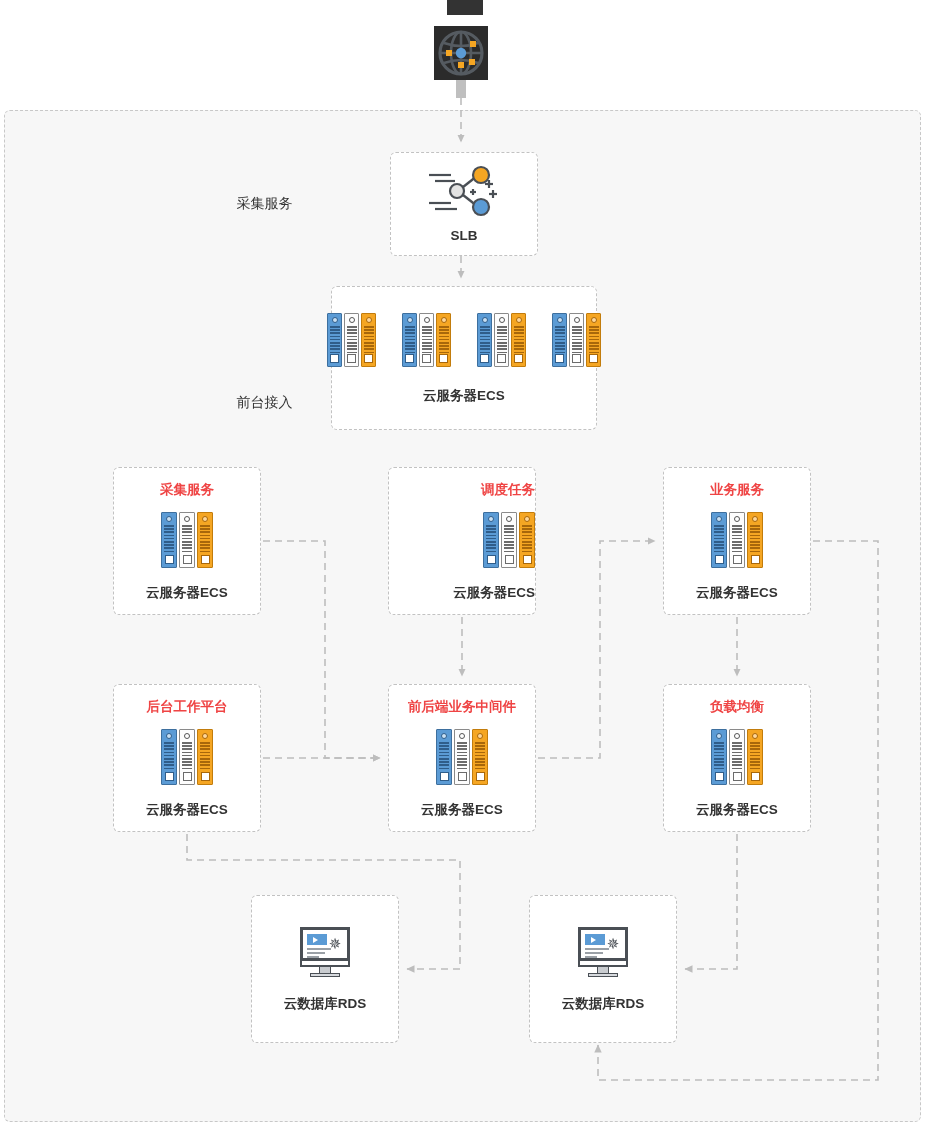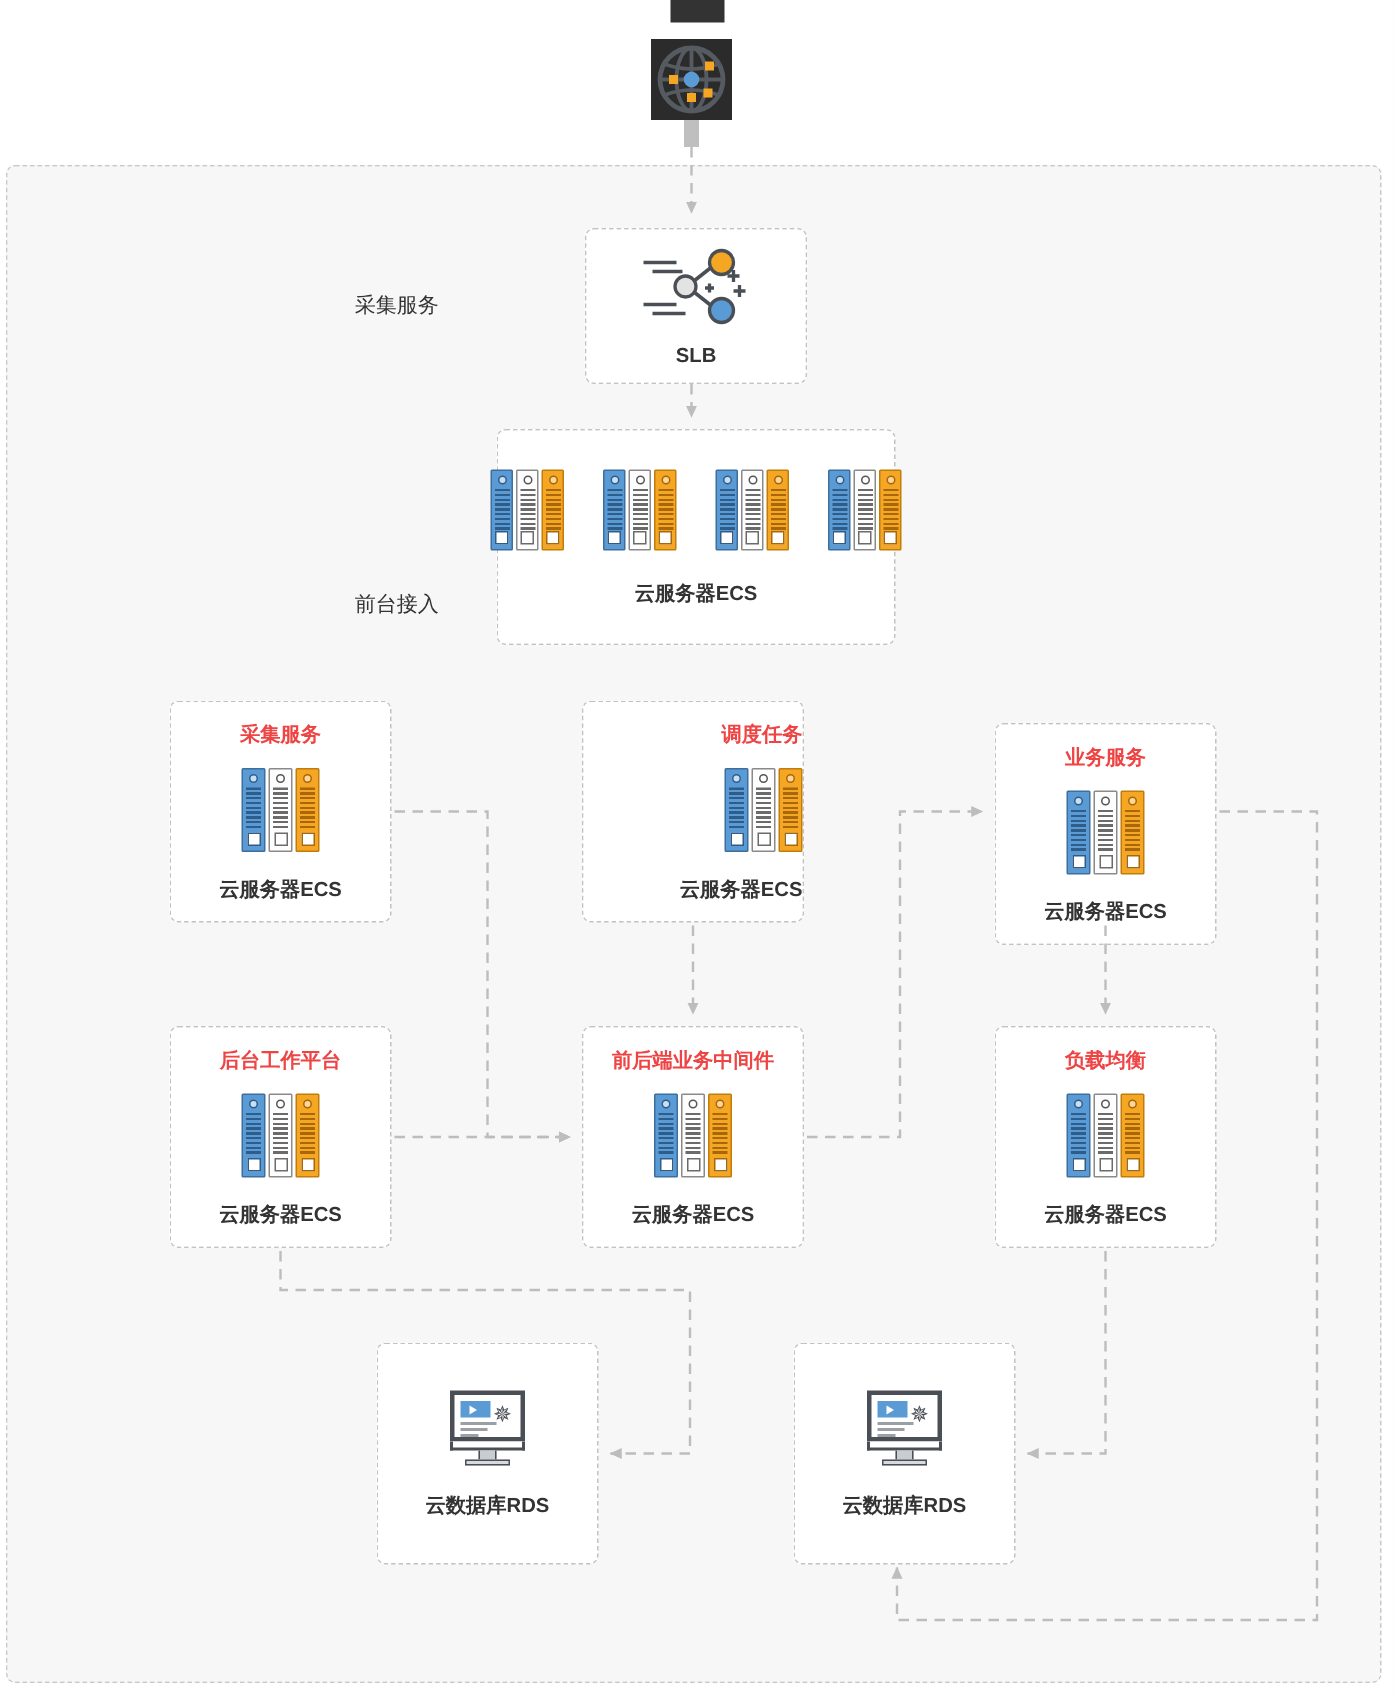--- a/index.html
+++ b/index.html
@@ -411,21 +411,21 @@
         </div>
       <div class="rack orange">
           <div class="led"></div>
           <div class="vents"></div>
           <div class="panel"></div>
         </div>
     </div>
     <div class="sub">云服务器ECS</div>
   </div>
 
-  <div class="node" style="left:663px; top:482px; width:148px; height:148px;">
+  <div class="node" style="left:663px; top:467px; width:148px; height:148px;">
     <div class="title">业务服务</div>
     <div class="ecs-icon" style="margin:16px 0 18px;">
       <div class="rack blue">
           <div class="led"></div>
           <div class="vents"></div>
           <div class="panel"></div>
         </div>
       <div class="rack white">
           <div class="led"></div>
           <div class="vents"></div>

